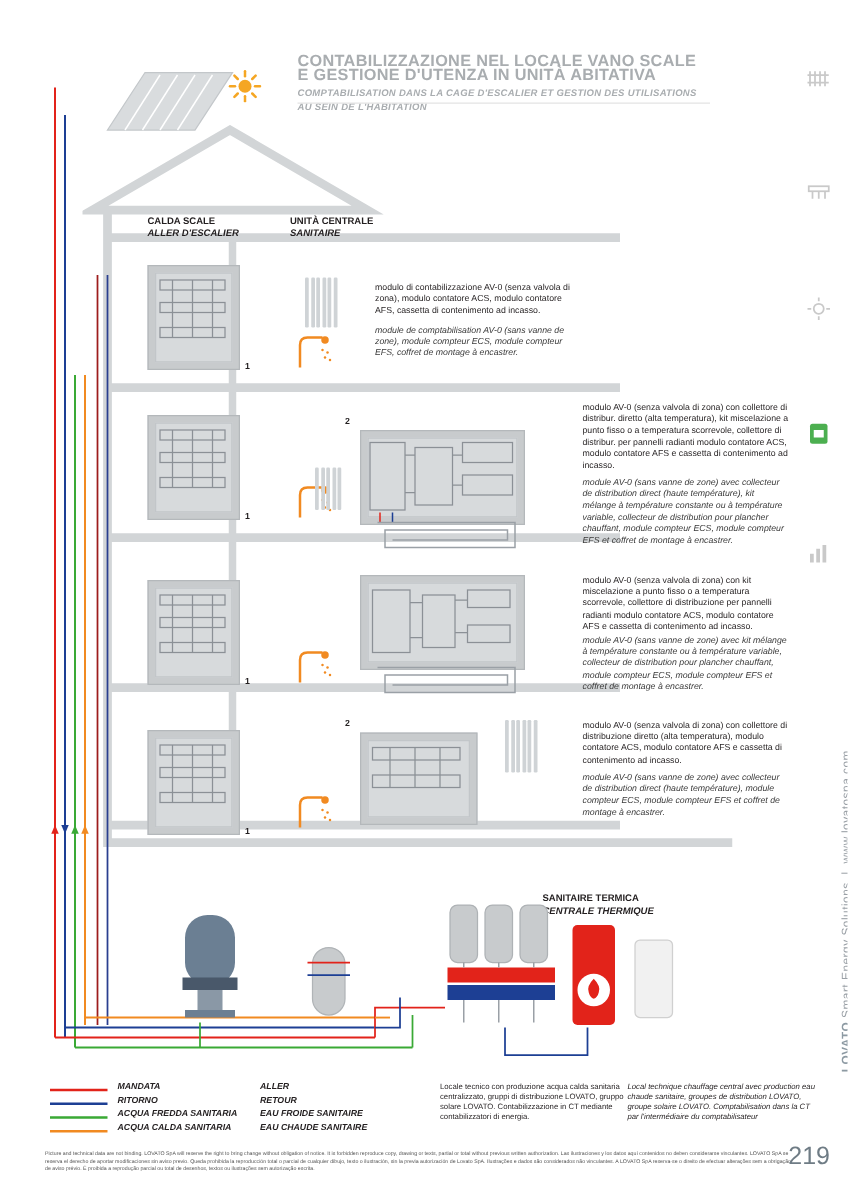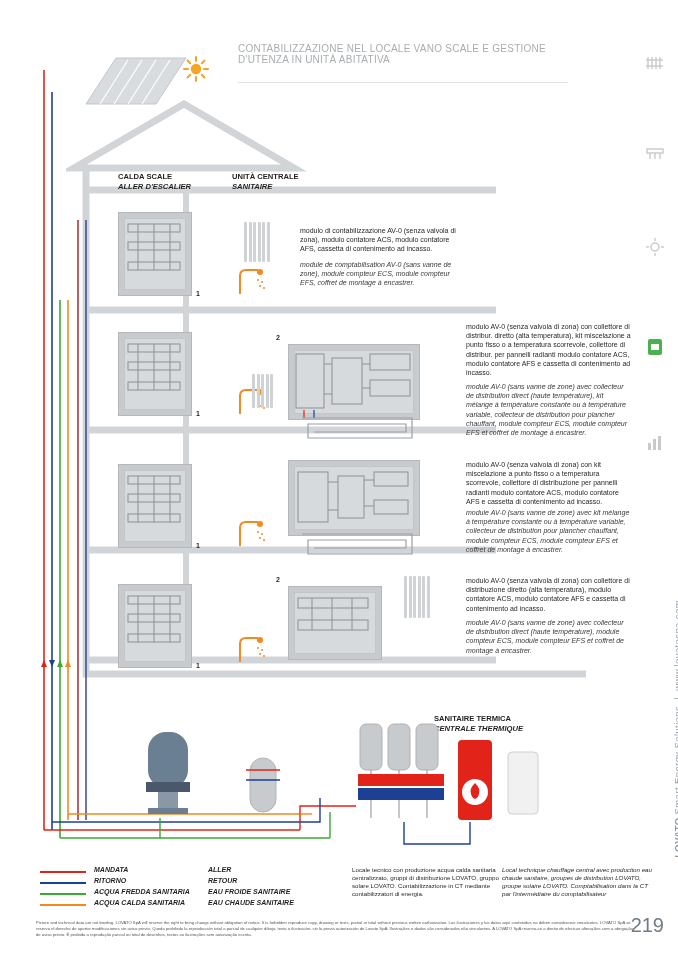--- a/index.html
+++ b/index.html
@@ -23,21 +23,21 @@
     transform-origin:right top;
     transform:rotate(-90deg) translate(-0px,0);
     white-space:nowrap;
     font-size:9.5px;letter-spacing:.4px;color:#9aa0a6;
   }
   .rail-vert b{color:#8d9aa3;font-weight:bold}
   .pagenum{position:absolute;right:14px;bottom:22px;font-size:20px;color:#6f7c85;}
 
   
   .hdr{position:absolute;left:238px;top:44px;width:330px;}
-  .hdr .l1{font-size:10px;font-weight:normal;color:#a9adb0;letter-spacing:.25px;line-height:10.5px;text-transform:uppercase}
+  .hdr .l1{font-size:13px;font-weight:bold;color:#a9adb0;letter-spacing:.25px;line-height:10.5px;text-transform:uppercase}
   .hdr .l2{font-size:7.6px;font-weight:bold;font-style:italic;color:#a9adb0;letter-spacing:.25px;line-height:10.5px;margin-top:5px;text-transform:uppercase}
   .hdr-rule{position:absolute;left:238px;top:82px;width:330px;height:1px;background:#e3e3e3}
 
   
   .house{position:absolute;left:66px;top:100px;width:520px;height:580px;}
 
   
   .lbl{position:absolute;font-size:7px;line-height:9.2px;color:#231f20;}
   .lbl.it{font-style:normal}
   .lbl.fr{font-style:italic;color:#3a3a3a}
@@ -66,20 +66,21 @@
 
   .ct{position:absolute;left:434px;top:714px}
 </style>
 </head>
 <body>
 
 <div class="page">
 
   <div class="hdr">
     <div class="l1">CONTABILIZZAZIONE NEL LOCALE VANO SCALE E GESTIONE D'UTENZA IN UNITÀ ABITATIVA</div>
+    <div class="l2">COMPTABILISATION DANS LA CAGE D'ESCALIER ET GESTION DES UTILISATIONS AU SEIN DE L'HABITATION</div>
   </div>
   <div class="hdr-rule"></div>
 
   <svg class="house" viewBox="0 0 520 580" width="520" height="580" style="position:absolute;left:66px;top:100px;">
 
     <path d="M8 68 L118 4 L228 68 Z" fill="none" stroke="#d2d5d7" stroke-width="7"></path>
 
     <path d="M20 68 L20 574 L520 574" fill="none" stroke="#d2d5d7" stroke-width="7"></path>
 
     <path d="M20 90 L430 90" stroke="#d2d5d7" stroke-width="7" fill="none"></path>

